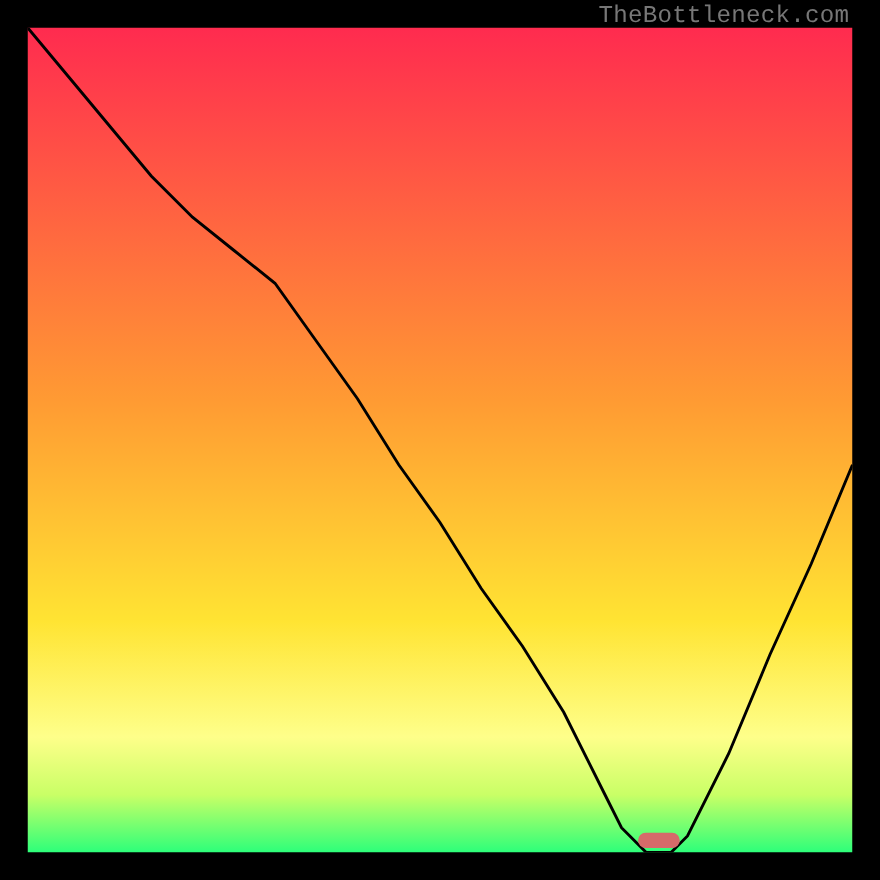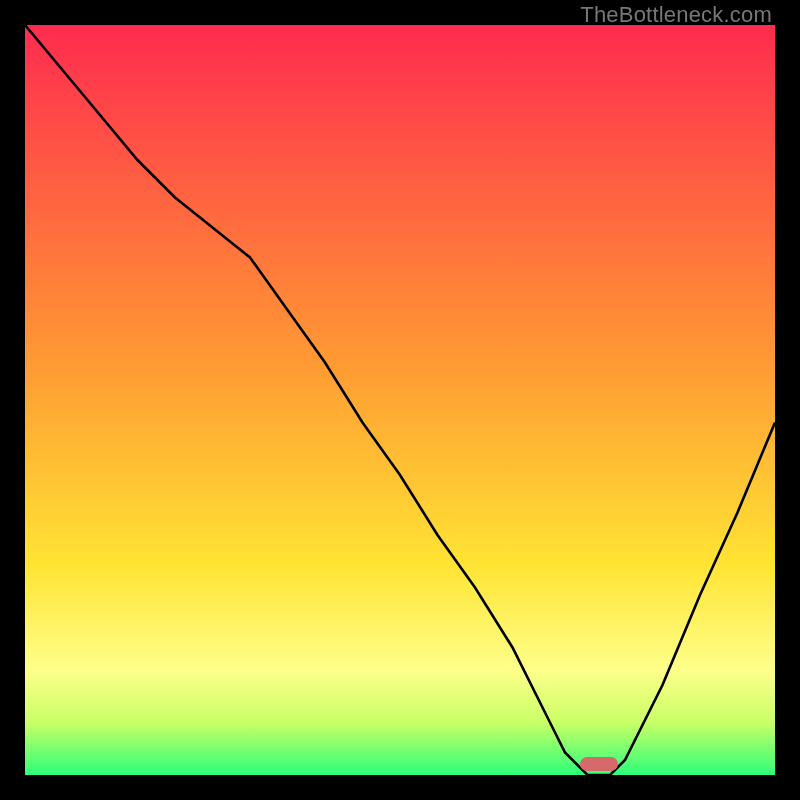--- a/index.html
+++ b/index.html
@@ -27,20 +27,21 @@
     height: 100%;
   }
   .watermark {
     position: absolute;
     top: 2px;
     right: 28px;
     color: #777;
     font-size: 22px;
     font-weight: 500;
     letter-spacing: 0.2px;
+    font-family: Liberation Mono, monospace;
   }
   svg.curve {
     position: absolute;
     left: 0;
     top: 0;
     width: 100%;
     height: 100%;
     pointer-events: none;
   }
   .marker {

